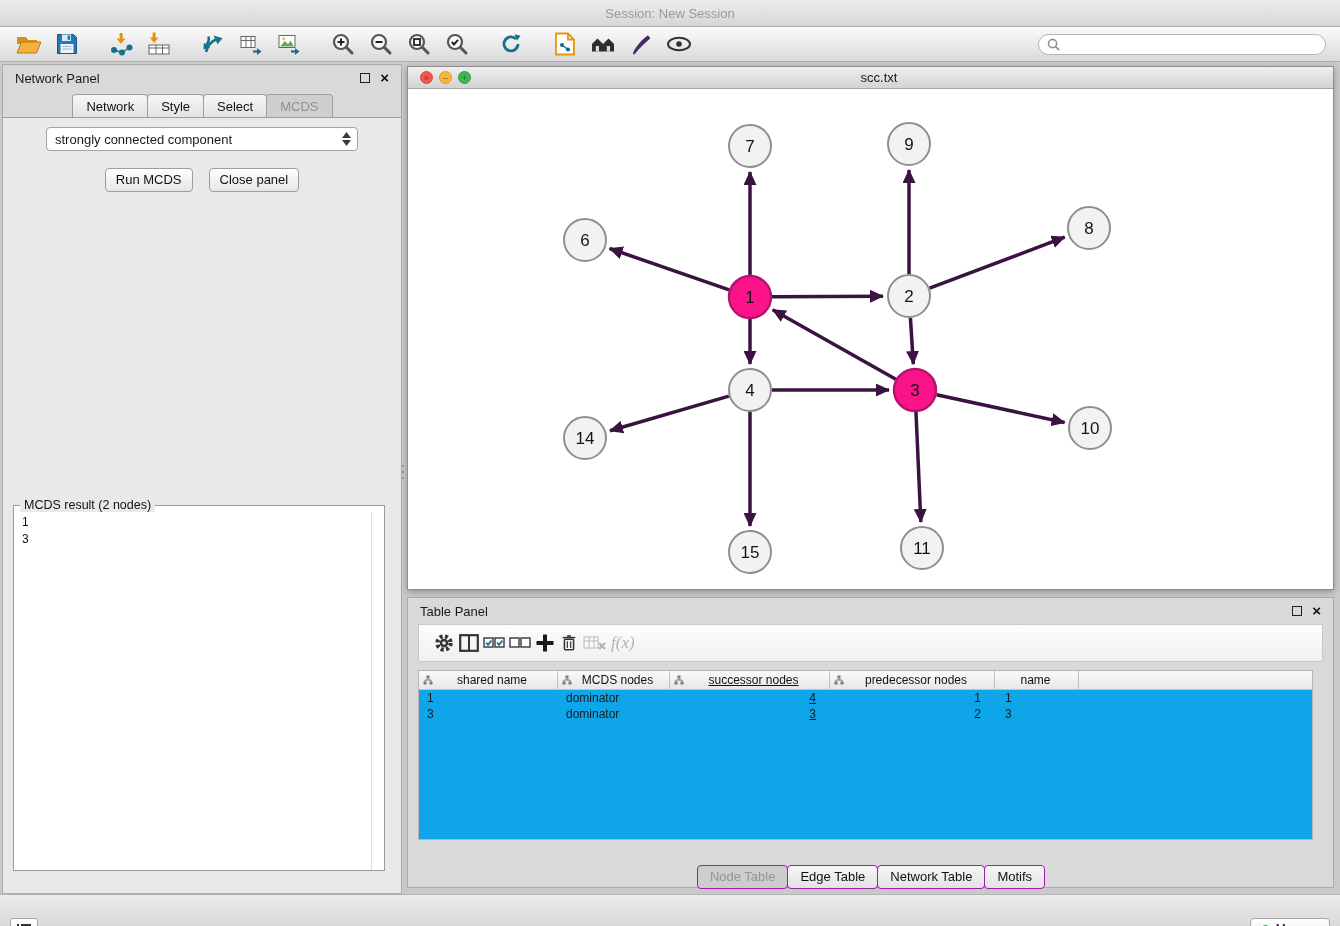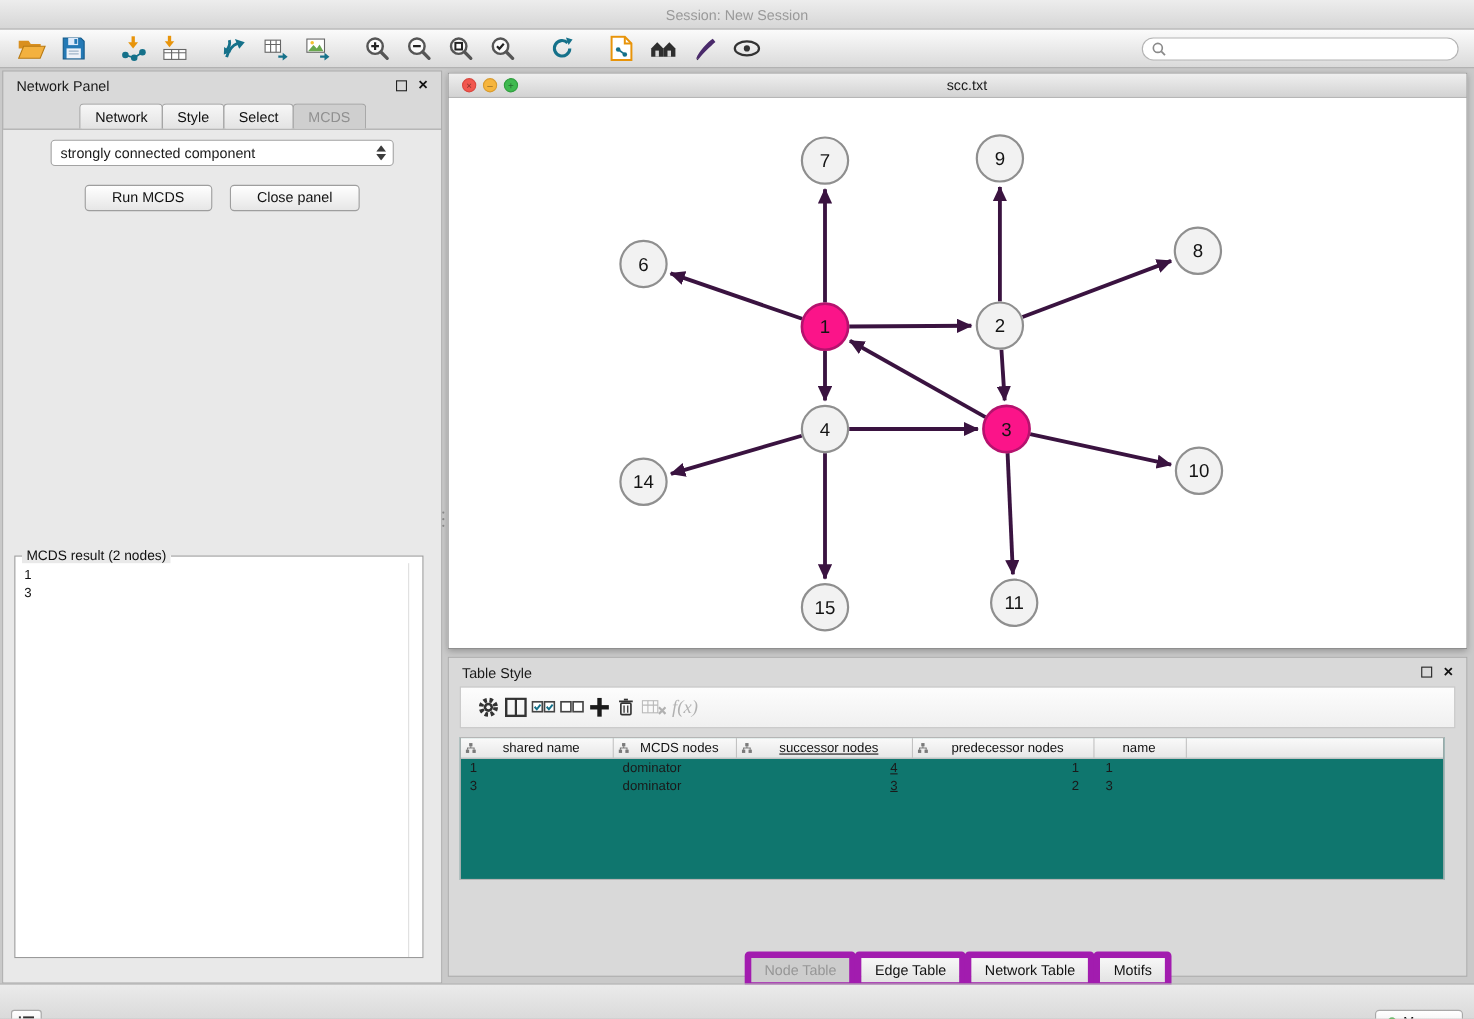--- a/index.html
+++ b/index.html
@@ -71,21 +71,21 @@
   .opt-label { text-align: center; margin-top: 26px; font-size: 13px; }
   .select {
     width: 312px; height: 24px; margin: 9px auto 17px;
     background: #fff; border: 1px solid #a3a3a3; border-radius: 4px;
     display: flex; align-items: center; padding: 0 6px 0 8px; font-size: 13px;
     position: relative;
   }
   .stepper { margin-left: auto; display: flex; flex-direction: column; gap: 2px; align-items: center; }
   .btn-row { display: flex; justify-content: center; gap: 16px; margin-top: 13px; }
   .btn {
-    font: 13px "Liberation Sans", sans-serif; padding: 3px 24px 4px;
+    font: 13px "Liberation Sans", sans-serif; padding: 3px 10px 4px;
     background: linear-gradient(#ffffff, #e6e6e6);
     border: 1px solid #9e9e9e; border-radius: 4px; color: #111;
   }
   #result-box {
     position: absolute; left: 10px; right: 16px; top: 380px; bottom: 22px;
     border: 1px solid #9a9a9a; background: #fff;
   }
   #result-box legend {
     margin-left: 6px; padding: 0 4px; font-size: 12.5px; background: #e9e9e9; color: #111;
   }
@@ -117,40 +117,40 @@
     background: #d9d9d9; border: 1px solid #ababab;
   }
   #tp-toolbar {
     position: absolute; left: 10px; right: 10px; top: 26px; height: 38px;
     background: linear-gradient(#fdfdfd, #f0f0f0); border: 1px solid #c9c9c9;
     display: flex; align-items: center; gap: 4px; padding-left: 14px;
   }
   .disabled { opacity: .42; }
   .fx { font-family: "Liberation Serif", serif; font-style: italic; font-size: 17px; color: #555; }
   #tp-table {
-    position: absolute; left: 10px; right: 20px; top: 72px; height: 130px;
-    background: #0f766e; border: 1px solid #b5b5b5; overflow: hidden;
+    position: absolute; left: 10px; right: 20px; top: 72px; height: 170px;
+    background: #0ea5e9; border: 1px solid #b5b5b5; overflow: hidden;
   }
   .thead { display: flex; height: 19px; background: linear-gradient(#fafafa, #e7e7e7); border-bottom: 1px solid #c2c2c2; }
   .th {
     display: flex; align-items: center; border-right: 1px solid #c2c2c2;
     font-size: 12px; color: #111; padding-left: 4px;
   }
   .th span { flex: 1; text-align: center; padding-right: 6px; }
   .c0 { width: 139px; } .c1 { width: 112px; } .c2 { width: 160px; text-decoration: underline; } .c3 { width: 165px; } .c4 { width: 84px; }
   .cfill { flex: 1; border-right: none; }
   .trow { display: flex; height: 16px; font-size: 12px; align-items: center; }
   .td { padding-left: 8px; }
   .td.num { text-align: right; padding-right: 14px; padding-left: 0; }
   .td.name { padding-left: 10px; }
   #tp-tabs { position: absolute; left: 0; right: 0; top: 267px; display: flex; justify-content: center; }
   .btab {
     font-size: 13px; padding: 3px 12px 4px;
     background: linear-gradient(#f7f7f7, #e3e3e3);
-    border: 6px solid #a21caf; border-radius: 4px; margin-right: -1px; color: #111;
+    border: 1px solid #a21caf; border-radius: 4px; margin-right: -1px; color: #111;
   }
   .btab.selected { background: #cdcdcd; color: #969696; }
 
   
   #statusbar {
     position: absolute; left: 0; top: 894px; width: 1340px; height: 46px;
     background: linear-gradient(#ebebeb, #d2d2d2); border-top: 1px solid #b5b5b5;
     display: flex; align-items: flex-end; padding: 0 10px;
   }
   #list-btn {
@@ -440,21 +440,21 @@
         <g>
           <circle cx="514" cy="459" r="21" fill="#f2f2f2" stroke="#8f8f8f" stroke-width="2"></circle>
           <text x="514" y="465" text-anchor="middle" font-size="17" font-family="&quot;Liberation Sans&quot;, sans-serif" fill="#141414">11</text>
         </g>
       </svg>
   </div>
 </div>
 
 <div id="table-panel">
   <div class="panel-header">
-    <span>Table Style</span>
+    <span>Table Panel</span>
     <span class="win-icons">
       <span class="float-icon"></span>
       <span class="close-icon">×</span>
     </span>
   </div>
 
   <div id="tp-toolbar">
     <div>
       <svg width="22" height="22" viewBox="0 0 24 24">
         <circle cx="12" cy="12" r="7.2" fill="none" stroke="#333" stroke-width="4.6" stroke-dasharray="3.2 2.6"></circle>

